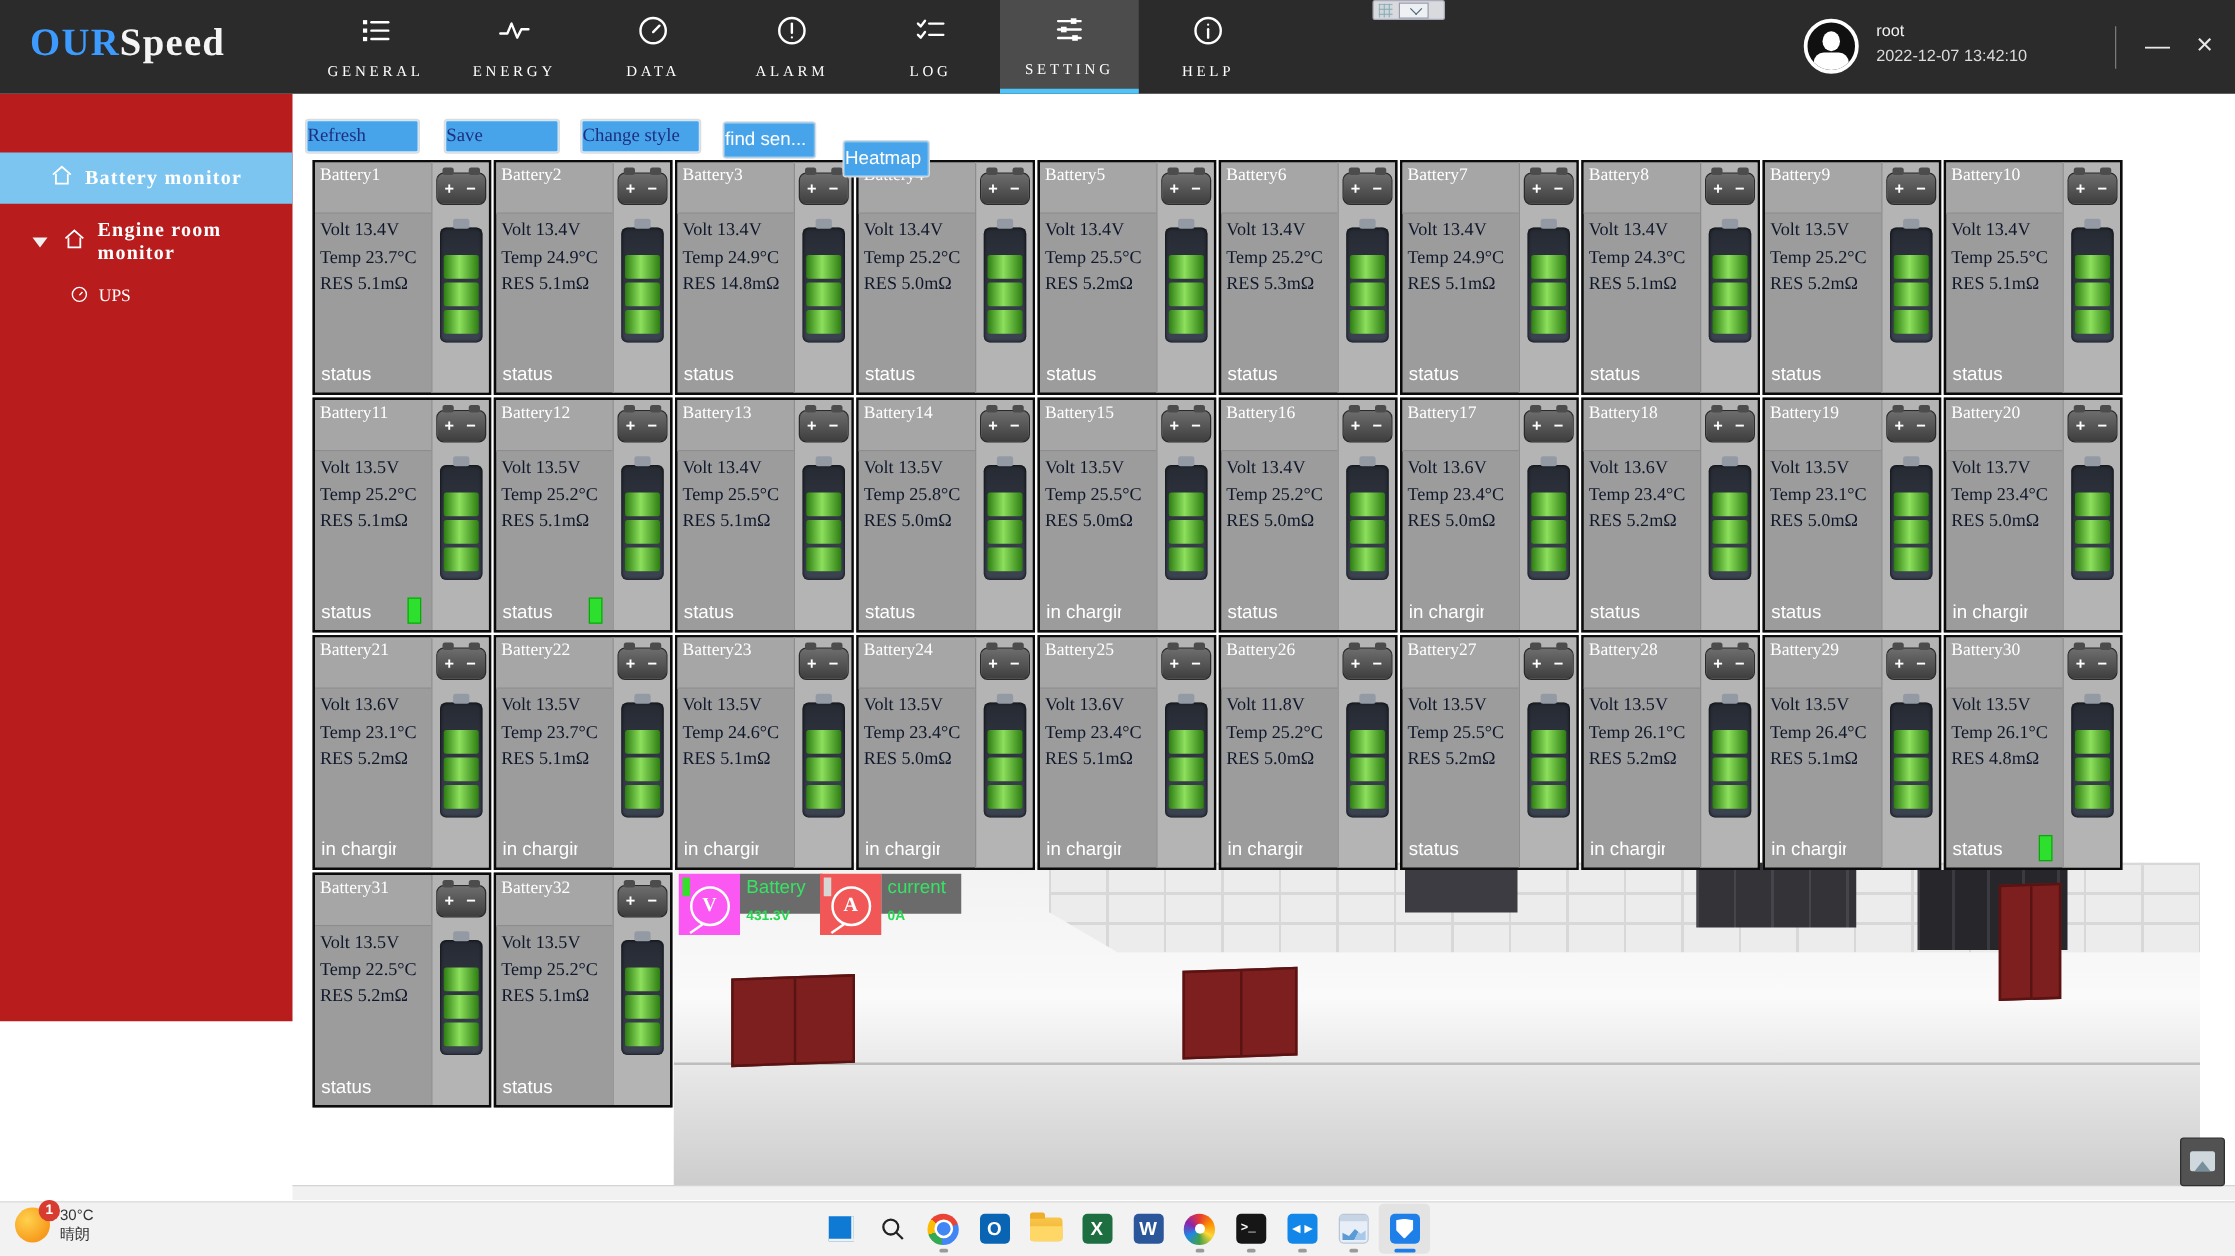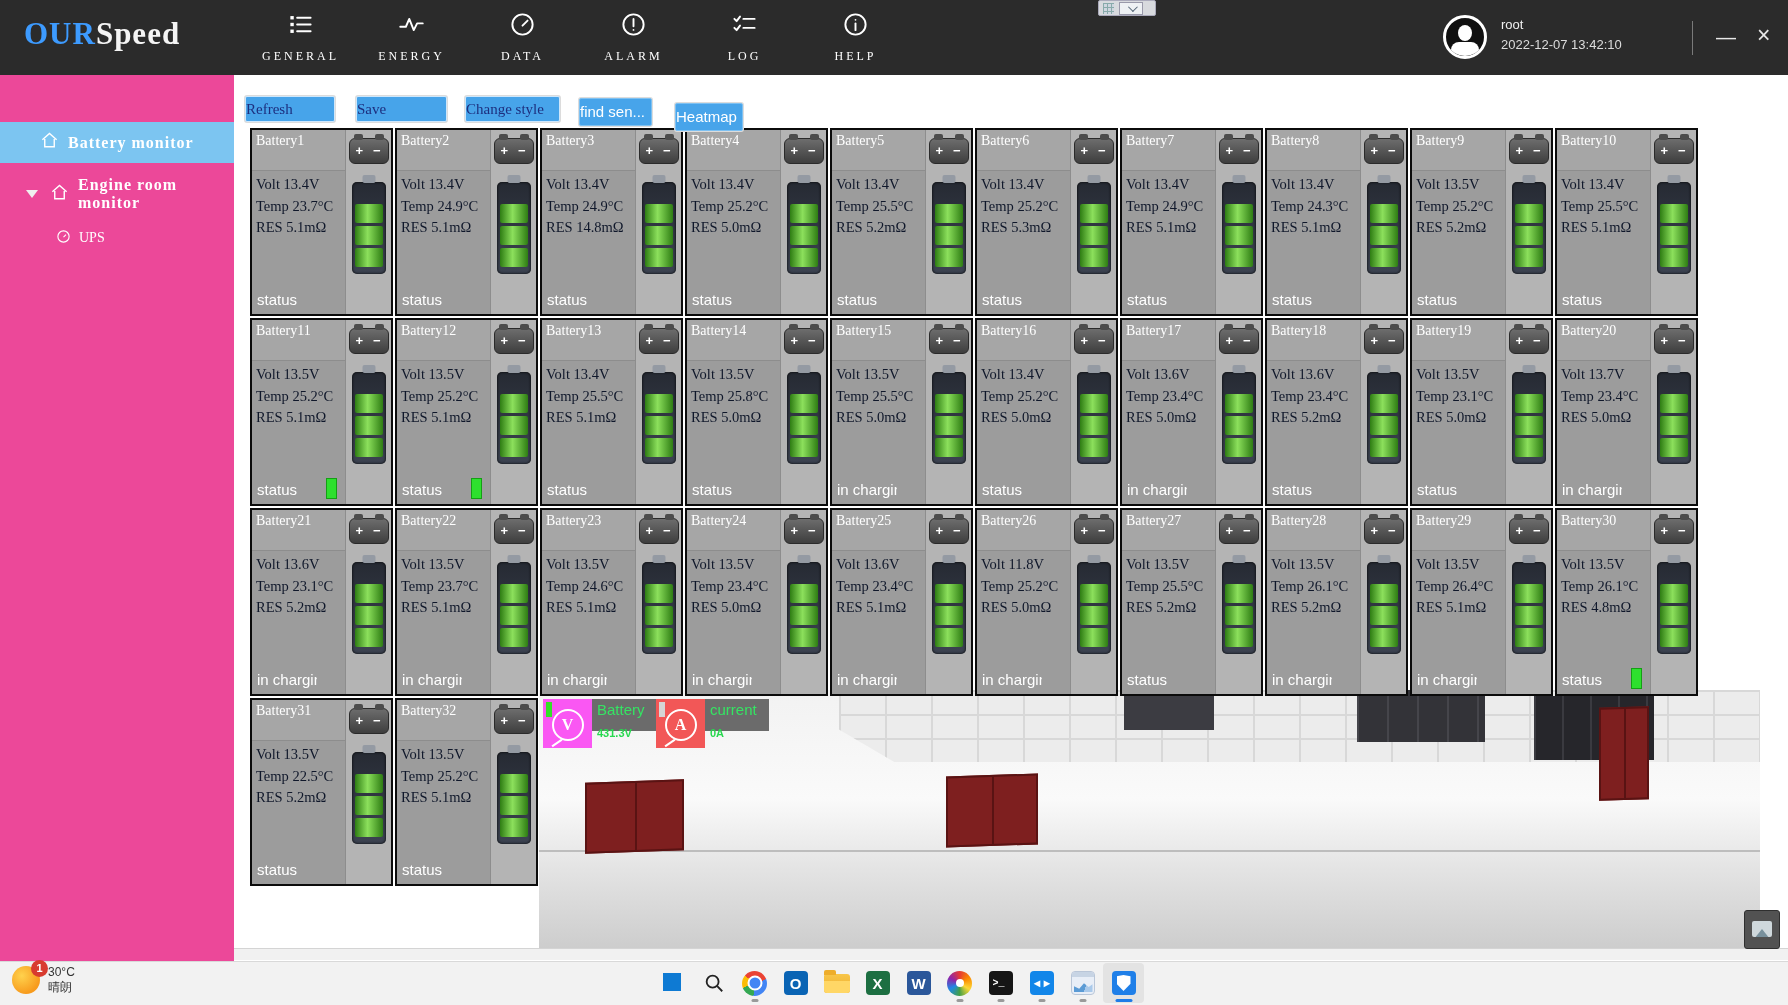--- a/index.html
+++ b/index.html
@@ -30,21 +30,21 @@
   
   #float-widget{left:1098px;top:0;width:58px;height:16px;background:rgba(226,228,232,.95);
      border:1px solid #aab;border-radius:2px;z-index:40;display:flex;align-items:center;padding:0 4px;gap:5px;box-sizing:border-box;}
   #float-grid{width:11px;height:11px;background:
      linear-gradient(#8aa 1px,transparent 1px) 0 0/4px 4px,
      linear-gradient(90deg,#8aa 1px,transparent 1px) 0 0/4px 4px,#cfd6df;}
   #float-chev{width:22px;height:11px;border:1px solid #99a;background:#eef1f4;display:flex;align-items:center;justify-content:center;}
   #float-chev i{width:6px;height:6px;border-right:1.5px solid #567;border-bottom:1.5px solid #567;transform:rotate(45deg) translateY(-2px);}
 
   
-  #sidebar{left:0;top:75px;width:234px;height:886px;background:#ec4899;z-index:15;}
+  #sidebar{left:0;top:75px;width:234px;height:742px;background:#b91c1c;z-index:15;}
   .side-item{position:absolute;left:0;width:234px;color:#fff;cursor:pointer;display:flex;align-items:center;}
   .side-item svg{stroke:#fff;fill:none;stroke-width:1.8;}
   #side1{top:47px;height:41px;background:#7cc5f1;}
   #side1 .home{margin-left:40px;}
   #side1 .lbl{margin-left:9px;font:bold 16px "Liberation Serif",serif;letter-spacing:1px;}
   #side2{top:103px;height:32px;}
   #side2 .tri{margin-left:26px;width:0;height:0;border-left:6px solid transparent;border-right:6px solid transparent;border-top:8px solid #efefef;}
   #side2 .home{margin-left:12px;}
   #side2 .lbl{margin-left:9px;font:bold 16px "Liberation Serif",serif;letter-spacing:1px;}
   #side3{top:150px;height:26px;}
@@ -53,21 +53,21 @@
 
   
   .tbtn{position:absolute;box-sizing:border-box;background:#47a4ea;border:1px solid #cfe7fb;
         box-shadow:0 0 0 1px #dcdcdc;border-radius:2px;cursor:pointer;z-index:25;}
   .tbtn.navy{font:15px "Liberation Serif",serif;color:#1d2f7f;line-height:24px;}
   .tbtn.white{font:15px "Liberation Sans",sans-serif;color:#ffffff;line-height:26px;border-color:#7ec1f2;}
   #b-refresh{left:245px;top:96px;width:90px;height:26px;}
   #b-save{left:356px;top:96px;width:91px;height:26px;}
   #b-style{left:465px;top:96px;width:95px;height:26px;}
   #b-find{left:579px;top:98px;width:73px;height:28px;}
-  #b-heat{left:675px;top:103px;width:68px;height:28px;}
+  #b-heat{left:675px;top:113px;width:68px;height:28px;}
 
   
   #scene{left:539px;top:690px;width:1221px;height:258px;z-index:1;background:linear-gradient(#f2f2f2 0%,#fafafa 42%,#e3e3e3 70%,#cdcdcd 100%);overflow:hidden;}
   #ceiling{position:absolute;left:300px;top:0;right:0;height:72px;background:
      repeating-linear-gradient(90deg,#d8d8d8 0 2px,transparent 2px 46px),
      repeating-linear-gradient(#d8d8d8 0 2px,transparent 2px 24px),#ececec;
      clip-path:polygon(0 0,100% 0,100% 100%,6% 100%,0 55%);}
   .cab{position:absolute;background:#2c2c30;}
   #cab1{left:995px;top:6px;width:120px;height:64px;background:repeating-linear-gradient(90deg,#3a3a40 0 2px,#26262b 2px 28px);}
   #cab2{left:818px;top:0;width:128px;height:52px;background:repeating-linear-gradient(90deg,#45454b 0 2px,#333338 2px 30px);}
@@ -214,20 +214,31 @@
     </div>
     <div class="nav-item">
       <span><svg viewBox="0 0 24 24">
             <polyline points="3,7 5,9 8,5"></polyline>
             <line x1="11" y1="7" x2="21" y2="7"></line>
             <polyline points="3,15 5,17 8,13"></polyline>
             <line x1="11" y1="15" x2="21" y2="15"></line>
           </svg></span>
       <span class="nav-label">LOG</span>
     </div>
+    <div class="nav-item active">
+      <span><svg viewBox="0 0 24 24">
+            <line x1="4" y1="7" x2="20" y2="7"></line>
+            <rect x="13" y="5" width="4" height="4" fill="#fff" stroke="none"></rect>
+            <line x1="4" y1="13" x2="20" y2="13"></line>
+            <rect x="6" y="11" width="4" height="4" fill="#fff" stroke="none"></rect>
+            <line x1="4" y1="19" x2="20" y2="19"></line>
+            <rect x="14" y="17" width="4" height="4" fill="#fff" stroke="none"></rect>
+          </svg></span>
+      <span class="nav-label">SETTING</span>
+    </div>
     <div class="nav-item">
       <span><svg viewBox="0 0 24 24">
             <circle cx="12" cy="12" r="9"></circle>
             <line x1="12" y1="11" x2="12" y2="17"></line>
             <circle cx="12" cy="7.8" r="0.8" fill="#fff" stroke="none"></circle>
           </svg></span>
       <span class="nav-label">HELP</span>
     </div>
   </div>
   <div class="abs" id="avatar">

